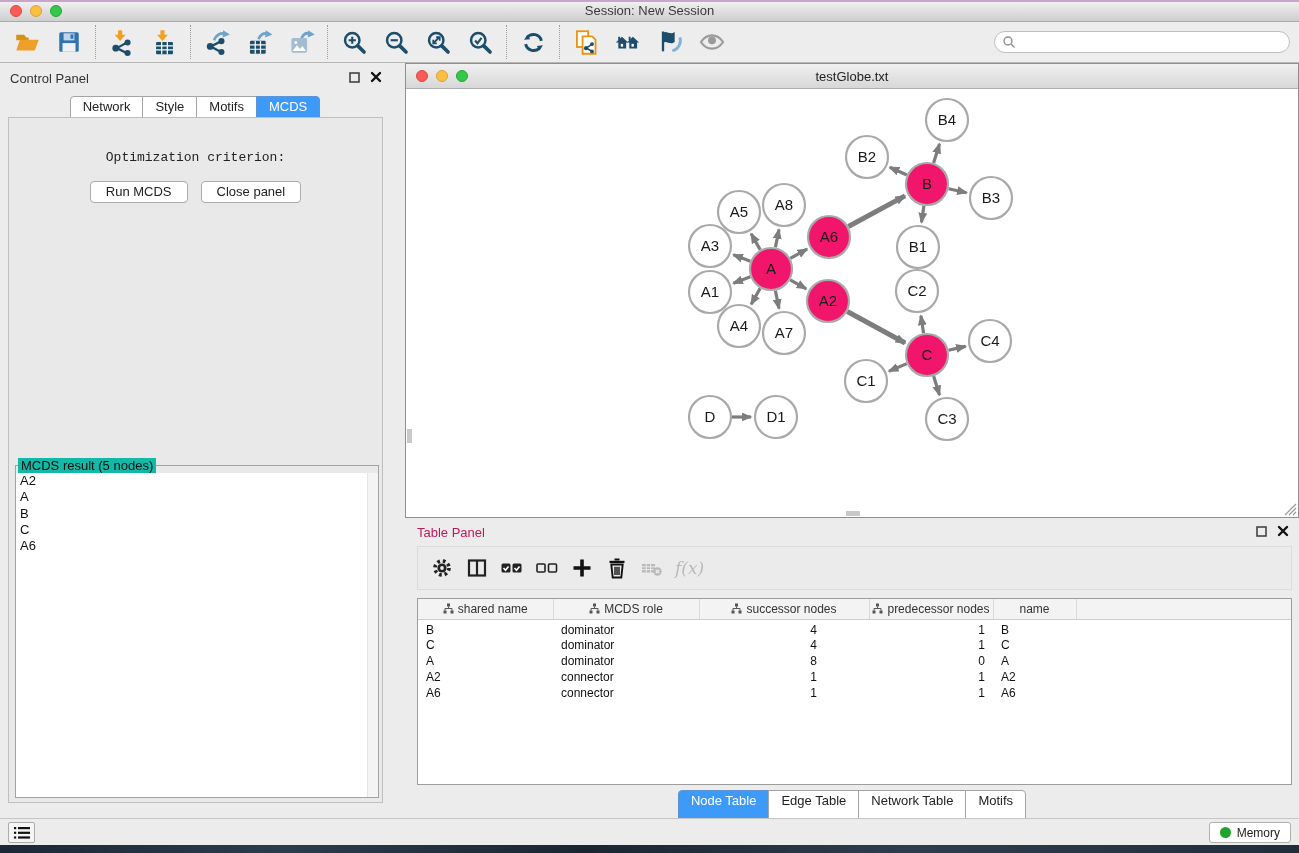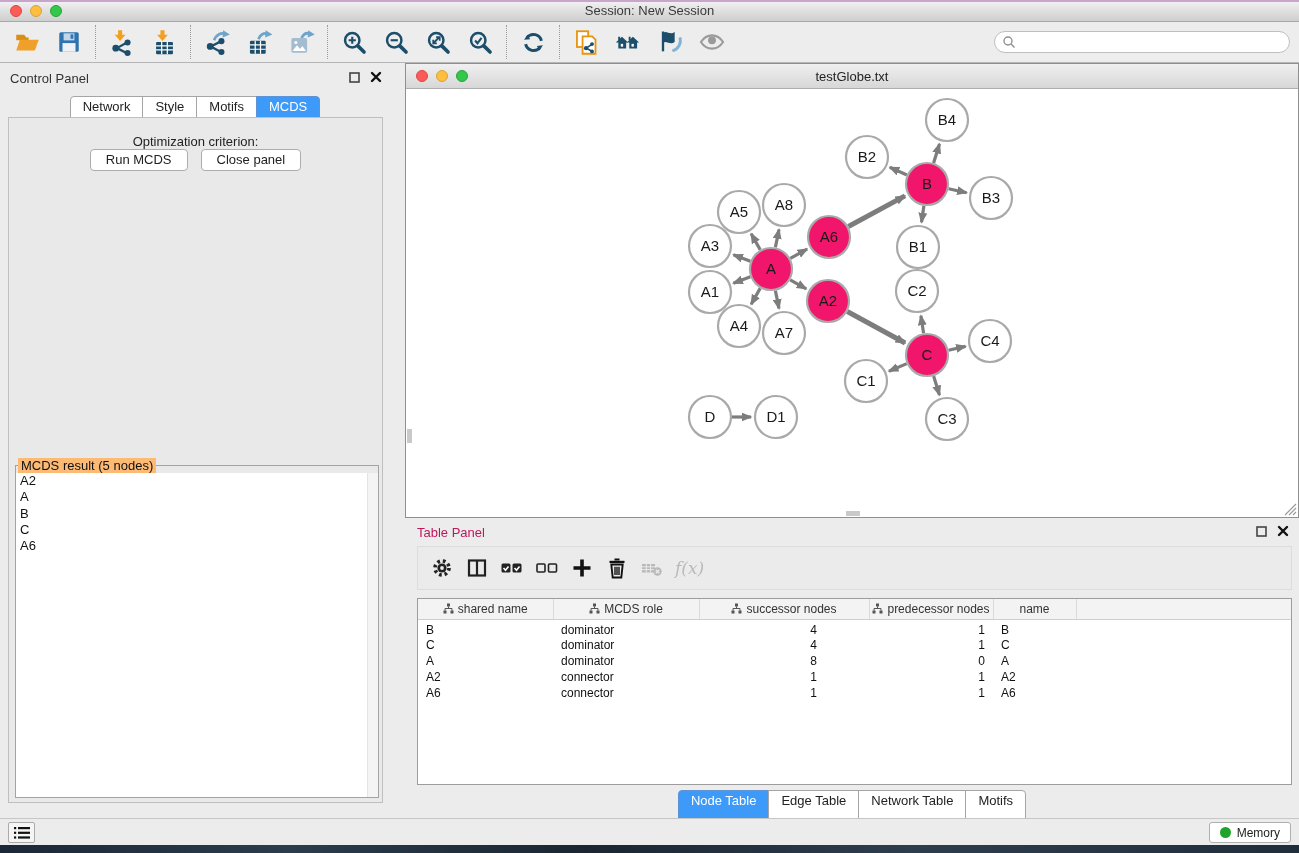--- a/index.html
+++ b/index.html
@@ -31,29 +31,29 @@
   #cp-header { position:absolute; left:10px; top:8px; color:#333; }
   .panel-icons { position:absolute; right:8px; top:8px; display:flex; gap:10px; align-items:center; }
   .tabrow { display:flex; justify-content:center; }
   #cp-tabs { position:absolute; left:0; right:0; top:33px; }
   .tab { height:32px; line-height:19px; padding:0 12px; background:#fff; border:1px solid #a5a5a5;
     margin-left:-1px; font-size:13px; color:#222; }
   .tab:first-child { border-radius:4px 0 0 4px; margin-left:0; }
   .tab:last-child { border-radius:0 4px 4px 0; }
   .tab.active { background:#3d9af8; border-color:#5e94d6; color:#fff; }
   #cp-content { position:absolute; left:8px; right:7px; top:54px; bottom:15px; background:#e9e9e9; border:1px solid #bfbfbf; }
-  #opt-label { text-align:center; margin-top:16px; }
+  #opt-label { text-align:center; margin-top:32px;font-family:Liberation Mono, monospace; }
   #criterion-select { position:relative; width:313px; height:23px; margin:9px auto 0; background:#fff;
     border:1px solid #ababab; border-radius:4px; line-height:21px; padding-left:8px; font-size:13px; color:#111; }
   #criterion-stepper { position:absolute; right:1px; top:1px; bottom:1px; width:20px; border-radius:0 3px 3px 0;
     background:linear-gradient(#6cb0f8,#2d7ff0); display:flex; flex-direction:column; align-items:center; justify-content:center; gap:2px; }
-  #cp-buttons { display:flex; justify-content:center; gap:13px; margin-top:0; }
+  #cp-buttons { display:flex; justify-content:center; gap:13px; margin-top:16px; }
   .cp-btn { height:22px; line-height:20px; padding:0 15px; background:#fff; border:1px solid #adadad; border-radius:4px; font-size:13px; }
   #result-box { position:absolute; left:6px; right:3px; top:340px; bottom:4px; border:1px solid #a3a3a3; }
-  #result-box legend { font-size:13px; padding:0 3px; margin-left:2px; background:#fdba74; color:#111; }
+  #result-box legend { font-size:13px; padding:0 3px; margin-left:2px; background:#14b8a6; color:#111; }
   #result-list { position:absolute; left:0; right:0; top:0px; bottom:0; background:#fff; overflow:hidden; }
   .result-item { font-size:13px; line-height:16.3px; padding-left:4px; color:#111; }
   .vtrack { position:absolute; right:0; top:0; bottom:0; width:11px; background:#f4f4f4; border-left:1px solid #e4e4e4; }
 
   
   #network-window { position:absolute; left:405px; top:63px; width:894px; height:455px; background:#fff;
     border:1px solid #8f8f8f; }
   #nw-titlebar { position:absolute; left:0; top:0; right:0; height:25px; background:linear-gradient(#f0f0f0,#d7d7d7);
     border-bottom:1px solid #aeaeae; }
   #nw-titlebar .tl-group { top:6px; }

